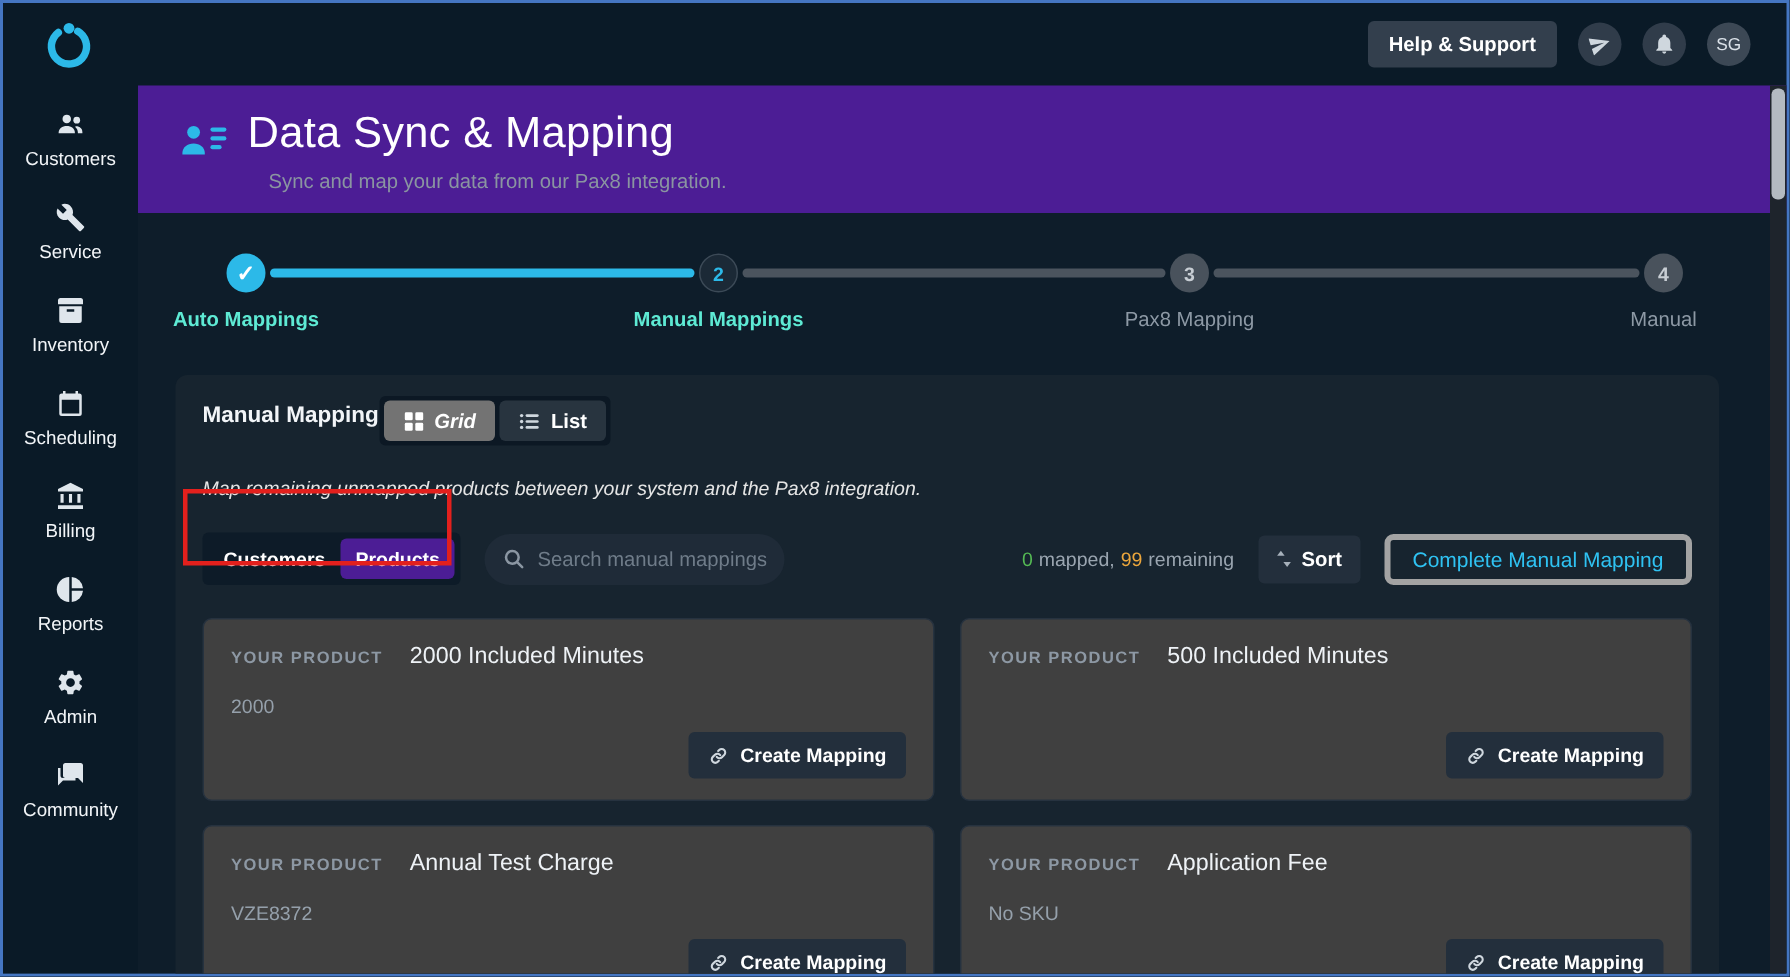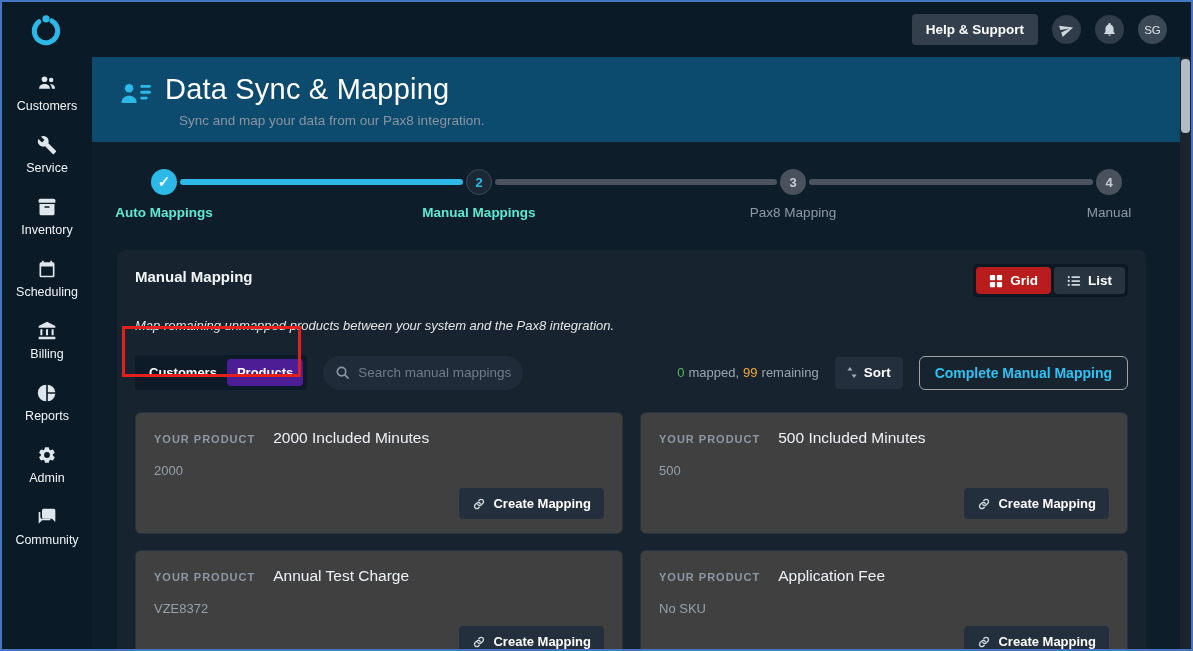--- a/index.html
+++ b/index.html
@@ -20,66 +20,66 @@
 
   
   .topbar-right { position:absolute; top:12px; right:24px; display:flex; align-items:center; gap:14px; z-index:10; }
   .help-btn { background:#333f4d; color:#fff; font-weight:bold; font-size:13.5px; padding:8px 14px; border-radius:4px; }
   .icon-circle { width:29px; height:29px; border-radius:50%; background:#303c4a; display:flex; align-items:center; justify-content:center; cursor:pointer; }
   .icon-circle svg { width:15px; height:15px; fill:#cfd7de; }
   .avatar { width:29px; height:29px; border-radius:50%; background:#3c4855; display:flex; align-items:center; justify-content:center; font-size:11.5px; color:#dbe2e9; cursor:pointer; }
 
   
   .main { position:absolute; left:90px; top:55px; right:0; bottom:0; background:#0e1d2a; }
-  .page-header { height:85px; background:#0c4a6e; padding:16px 0 0 28px; display:flex; gap:13px; }
+  .page-header { height:85px; background:#4c1d95; padding:16px 0 0 28px; display:flex; gap:13px; }
   .header-icon svg { width:32px; height:26px; fill:#2cb9e8; margin-top:7px; }
   .page-title { font-size:29px; font-weight:normal; color:#fff; letter-spacing:.2px; }
   .page-subtitle { font-size:13.5px; color:#8a95a1; margin:7px 0 0 14px; }
 
   
   .stepper { position:relative; height:108px; }
   .track { position:absolute; top:37px; height:6px; border-radius:3px; }
   .track.done { background:#2cb9e8; }
   .track.todo { background:#4b545e; }
   .step-circle { position:absolute; top:27px; width:26px; height:26px; border-radius:50%; display:flex; align-items:center; justify-content:center; font-size:13px; font-weight:bold; cursor:pointer; }
   .step-circle.complete { background:#2cb9e8; color:#fff; font-size:15px; }
   .step-circle.current  { background:#1b2936; border:1px solid #3c4a57; color:#2cb9e8; }
   .step-circle.upcoming { background:#49525c; color:#c7cdd3; }
   .step-label { position:absolute; top:63px; transform:translateX(-50%); font-size:13.5px; white-space:nowrap; }
   .step-label.active { color:#5eead4; font-weight:bold; }
   .step-label.inactive { color:#8d99a5; }
 
   
   .panel { position:absolute; left:25px; right:45px; top:193px; bottom:-12px; background:#17242f; border-radius:8px; padding:14px 18px; }
-  .panel-head { display:flex; justify-content:space-between; align-items:flex-start; }
+  .panel-head { display:flex; align-items:flex-start; }
   .panel-title { font-size:15px; font-weight:bold; color:#f2f5f8; padding-top:4px; }
   .panel-sub { font-size:13px; font-style:italic; color:#e5e5e5; margin-top:21px; }
 
   .view-toggle { display:flex; background:#0c1824; border-radius:4px; padding:3px; gap:3px; }
   .vt-btn { display:flex; align-items:center; gap:7px; padding:6px 13px; border-radius:4px; font-size:13.5px; font-weight:bold; color:#fff; }
-  .vt-btn.selected { background:#b91c1c; }
+  .vt-btn.selected { background:#737373;font-style:italic; }
   .vt-btn.unselected { background:#28343f; }
   .vt-btn svg { width:14px; height:14px; fill:#fff; }
   .vt-btn.unselected svg { fill:#cfd7de; }
 
   .controls { display:flex; align-items:center; margin-top:22px; }
   .seg { display:flex; background:#0d1b28; border-radius:4px; padding:4px; }
   .seg-btn { padding:6px 10px; font-size:13px; font-weight:bold; border-radius:4px; color:#fff; }
   .seg-btn.selected { background:#4c1d95; }
   .search-box { margin-left:16px; width:200px; height:34px; background:#1f2b38; border-radius:17px; display:flex; align-items:center; padding:0 12px; gap:8px; color:#6f7c89; }
   .search-box svg { width:15px; height:15px; flex:none; }
   .search-box input { flex:1; min-width:0; background:transparent; border:none; outline:none; color:#cfd6dd; font-size:13.5px; font-family:inherit; }
   .search-box input::placeholder { color:#6f7c89; }
   .status { margin-left:auto; display:flex; gap:4px; font-size:13px; align-items:baseline; }
   .status .green { color:#54b954; }
   .status .amber { color:#eda73c; }
   .status .muted { color:#9aa5b0; }
   .sort-btn { margin-left:16px; height:32px; background:#232f3c; border-radius:4px; color:#fff; font-weight:bold; font-size:13.5px; display:flex; align-items:center; gap:7px; padding:0 12px; }
   .sort-btn svg { width:10px; height:13px; fill:#a7b1bb; }
-  .complete-btn { margin-left:16px; height:34px; border:1px solid #a3a3a3; border-radius:6px; color:#2fc2f2; font-weight:bold; font-size:14px; padding:0 15px; }
+  .complete-btn { margin-left:16px; height:34px; border:4px solid #a3a3a3; border-radius:6px; color:#2fc2f2; font-weight:normal; font-size:14px; padding:0 15px; }
 
   
   .cards { display:grid; grid-template-columns:1fr 1fr; gap:16px 17px; margin-top:22px; }
   .card { height:122px; background:#404040; border:1px solid #26323f; border-radius:6px; padding:16px 18px; position:relative; }
   .card-top { display:flex; align-items:baseline; gap:18px; }
   .card-label { font-size:11px; font-weight:bold; color:#8d98a4; letter-spacing:1px; }
   .card-name { font-size:15.5px; color:#eef2f6; }
   .card-sku { margin-top:16px; font-size:13px; color:#95a0ab; }
   .map-btn { position:absolute; right:18px; bottom:14px; background:#232f3c; border-radius:4px; color:#fff; font-weight:bold; font-size:13px; display:flex; align-items:center; gap:7px; padding:8px 13px; }
   .map-btn svg { width:14px; height:14px; stroke:#cfd7de; fill:none; stroke-width:2.4; stroke-linecap:round; }
@@ -318,21 +318,20 @@
           </span>
           <span>Create Mapping</span>
         </button>
       </div>
 
       <div class="card">
         <div class="card-top">
           <span class="card-label">YOUR PRODUCT</span>
           <span class="card-name">500 Included Minutes</span>
         </div>
-        <div class="card-sku">500</div>
         <button class="map-btn">
           <span>
             <svg viewBox="0 0 24 24">
                 <path d="M10 13a4 4 0 0 0 6 .4l2.5-2.5a4 4 0 1 0-5.7-5.7L11.6 6.4"></path>
                 <path d="M14 11a4 4 0 0 0-6-.4L5.5 13a4 4 0 1 0 5.7 5.7l1.2-1.2"></path>
               </svg>
           </span>
           <span>Create Mapping</span>
         </button>
       </div>

